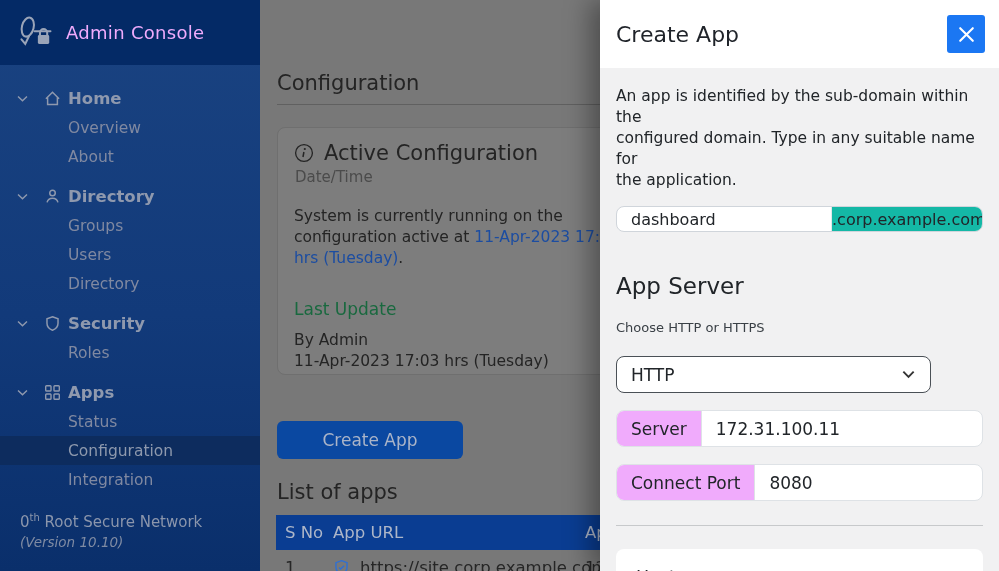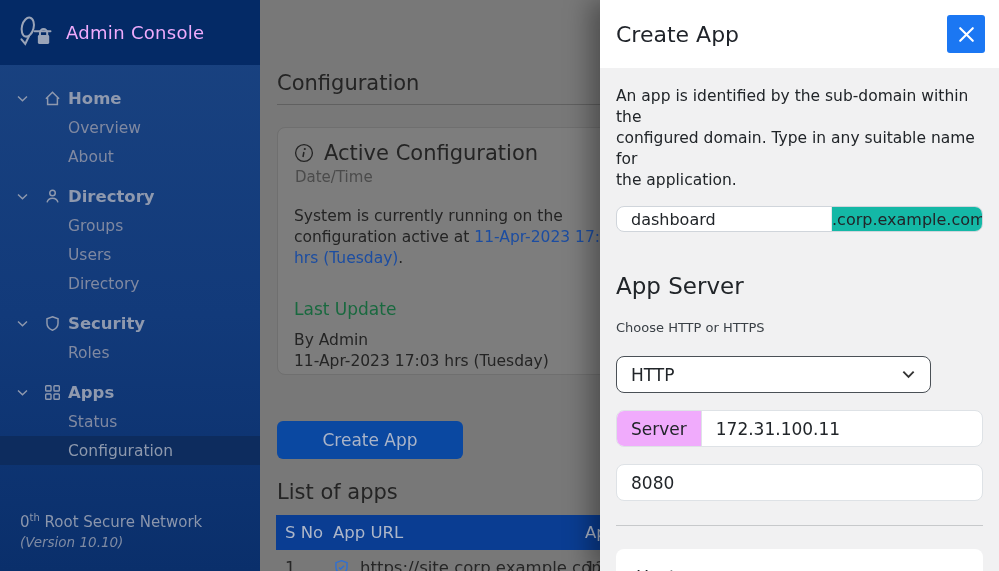--- a/index.html
+++ b/index.html
@@ -146,20 +146,21 @@
               <rect x="1.6" y="1.6" width="5" height="5" rx=".8"></rect>
               <rect x="9.4" y="1.6" width="5" height="5" rx=".8"></rect>
               <rect x="1.6" y="9.4" width="5" height="5" rx=".8"></rect>
               <rect x="9.4" y="9.4" width="5" height="5" rx=".8"></rect>
             </g>
           </svg>
         <span class="section-label">Apps</span>
       </div>
       <div class="nav-sub">Status</div>
       <div class="nav-sub selected">Configuration</div>
+      <div class="nav-sub">Integration</div>
     </div>
 
     <div class="sidebar-footer">
       <div class="footer-line1"><span>0</span><sup>th</sup><span> Root Secure Network</span></div>
       <div class="footer-line2">(Version 10.10)</div>
     </div>
   </div>
 
   <div class="main">
     <div class="main-inner">
@@ -242,20 +243,21 @@
             <path d="M2.5 5 L8 10.6 L13.5 5" fill="none" stroke="currentColor" stroke-width="2"></path>
           </svg>
       </div>
 
       <div class="igroup">
         <div class="igroup-label">Server</div>
         <input class="igroup-value" value="172.31.100.11" style="">
       </div>
 
       <div class="igroup">
+        <div class="igroup-label">Connect Port</div>
         <input class="igroup-value" value="8080" style="">
       </div>
 
       <div class="divider"></div>
 
       <div class="hostname-card">
         <span>Hostname</span>
         <svg class="host-chev" viewBox="0 0 24 16">
             <path d="M3 4 L12 12.5 L21 4" fill="none" stroke="currentColor" stroke-width="1.6"></path>
           </svg>

